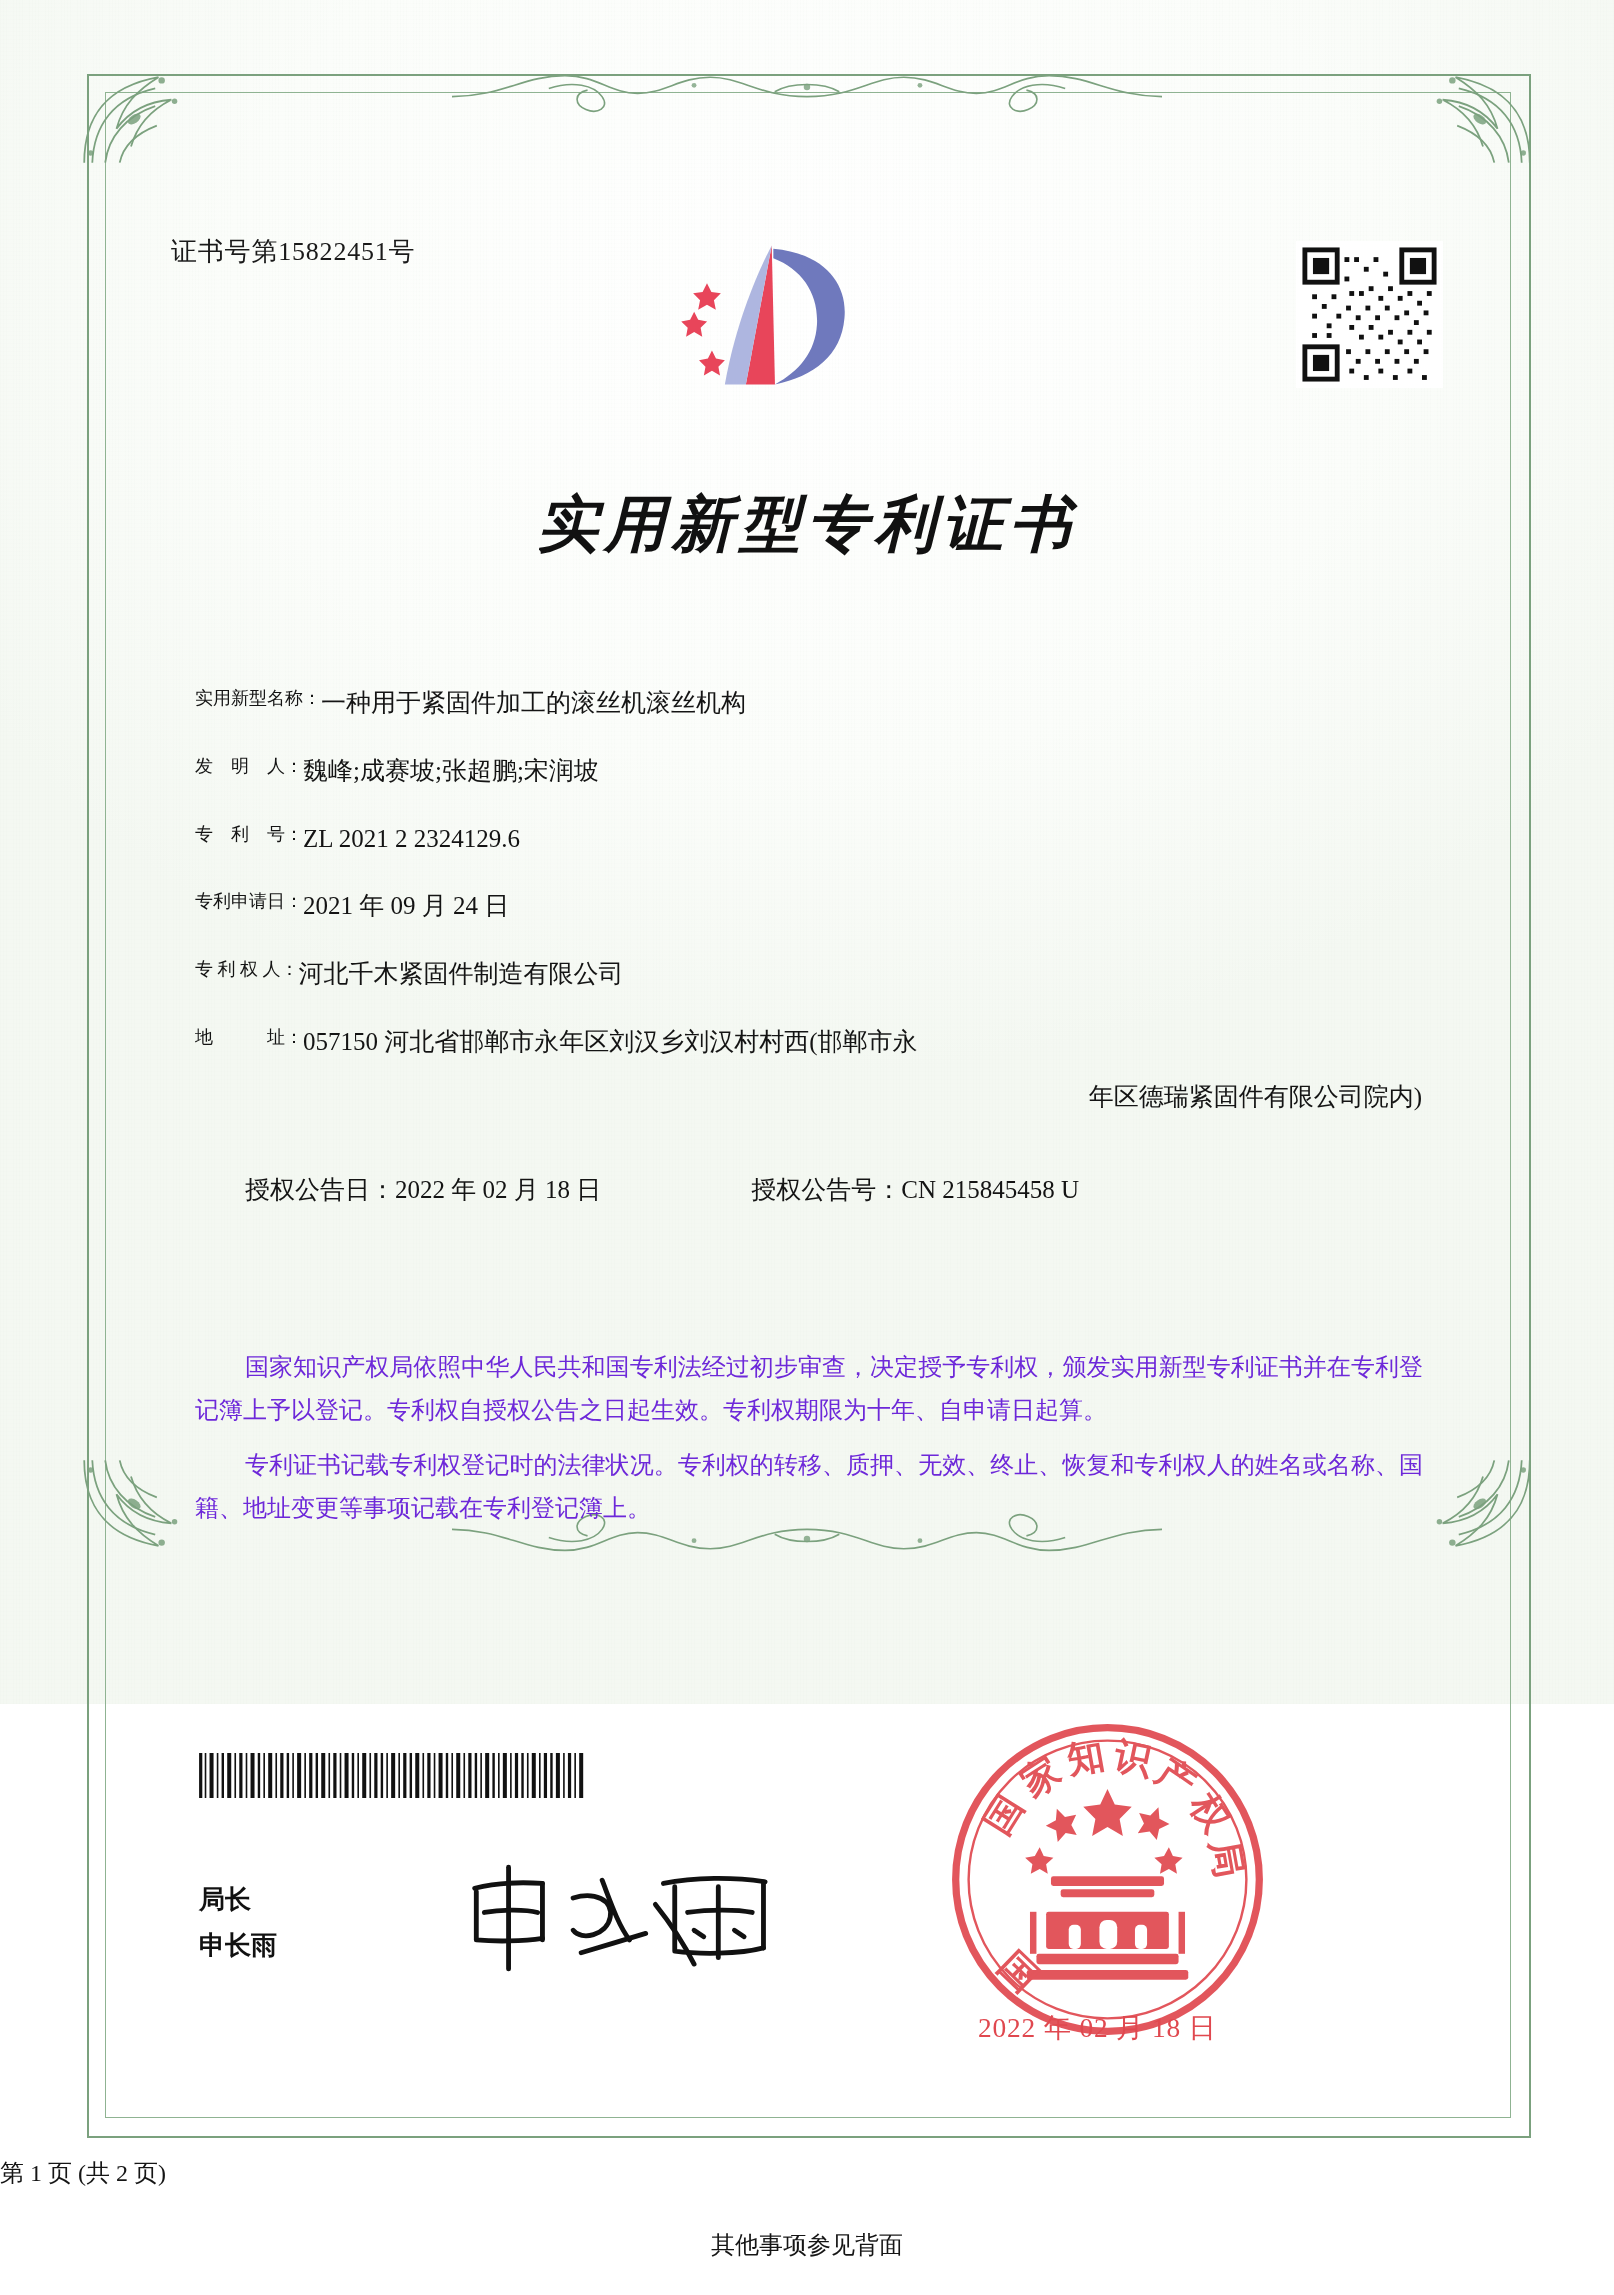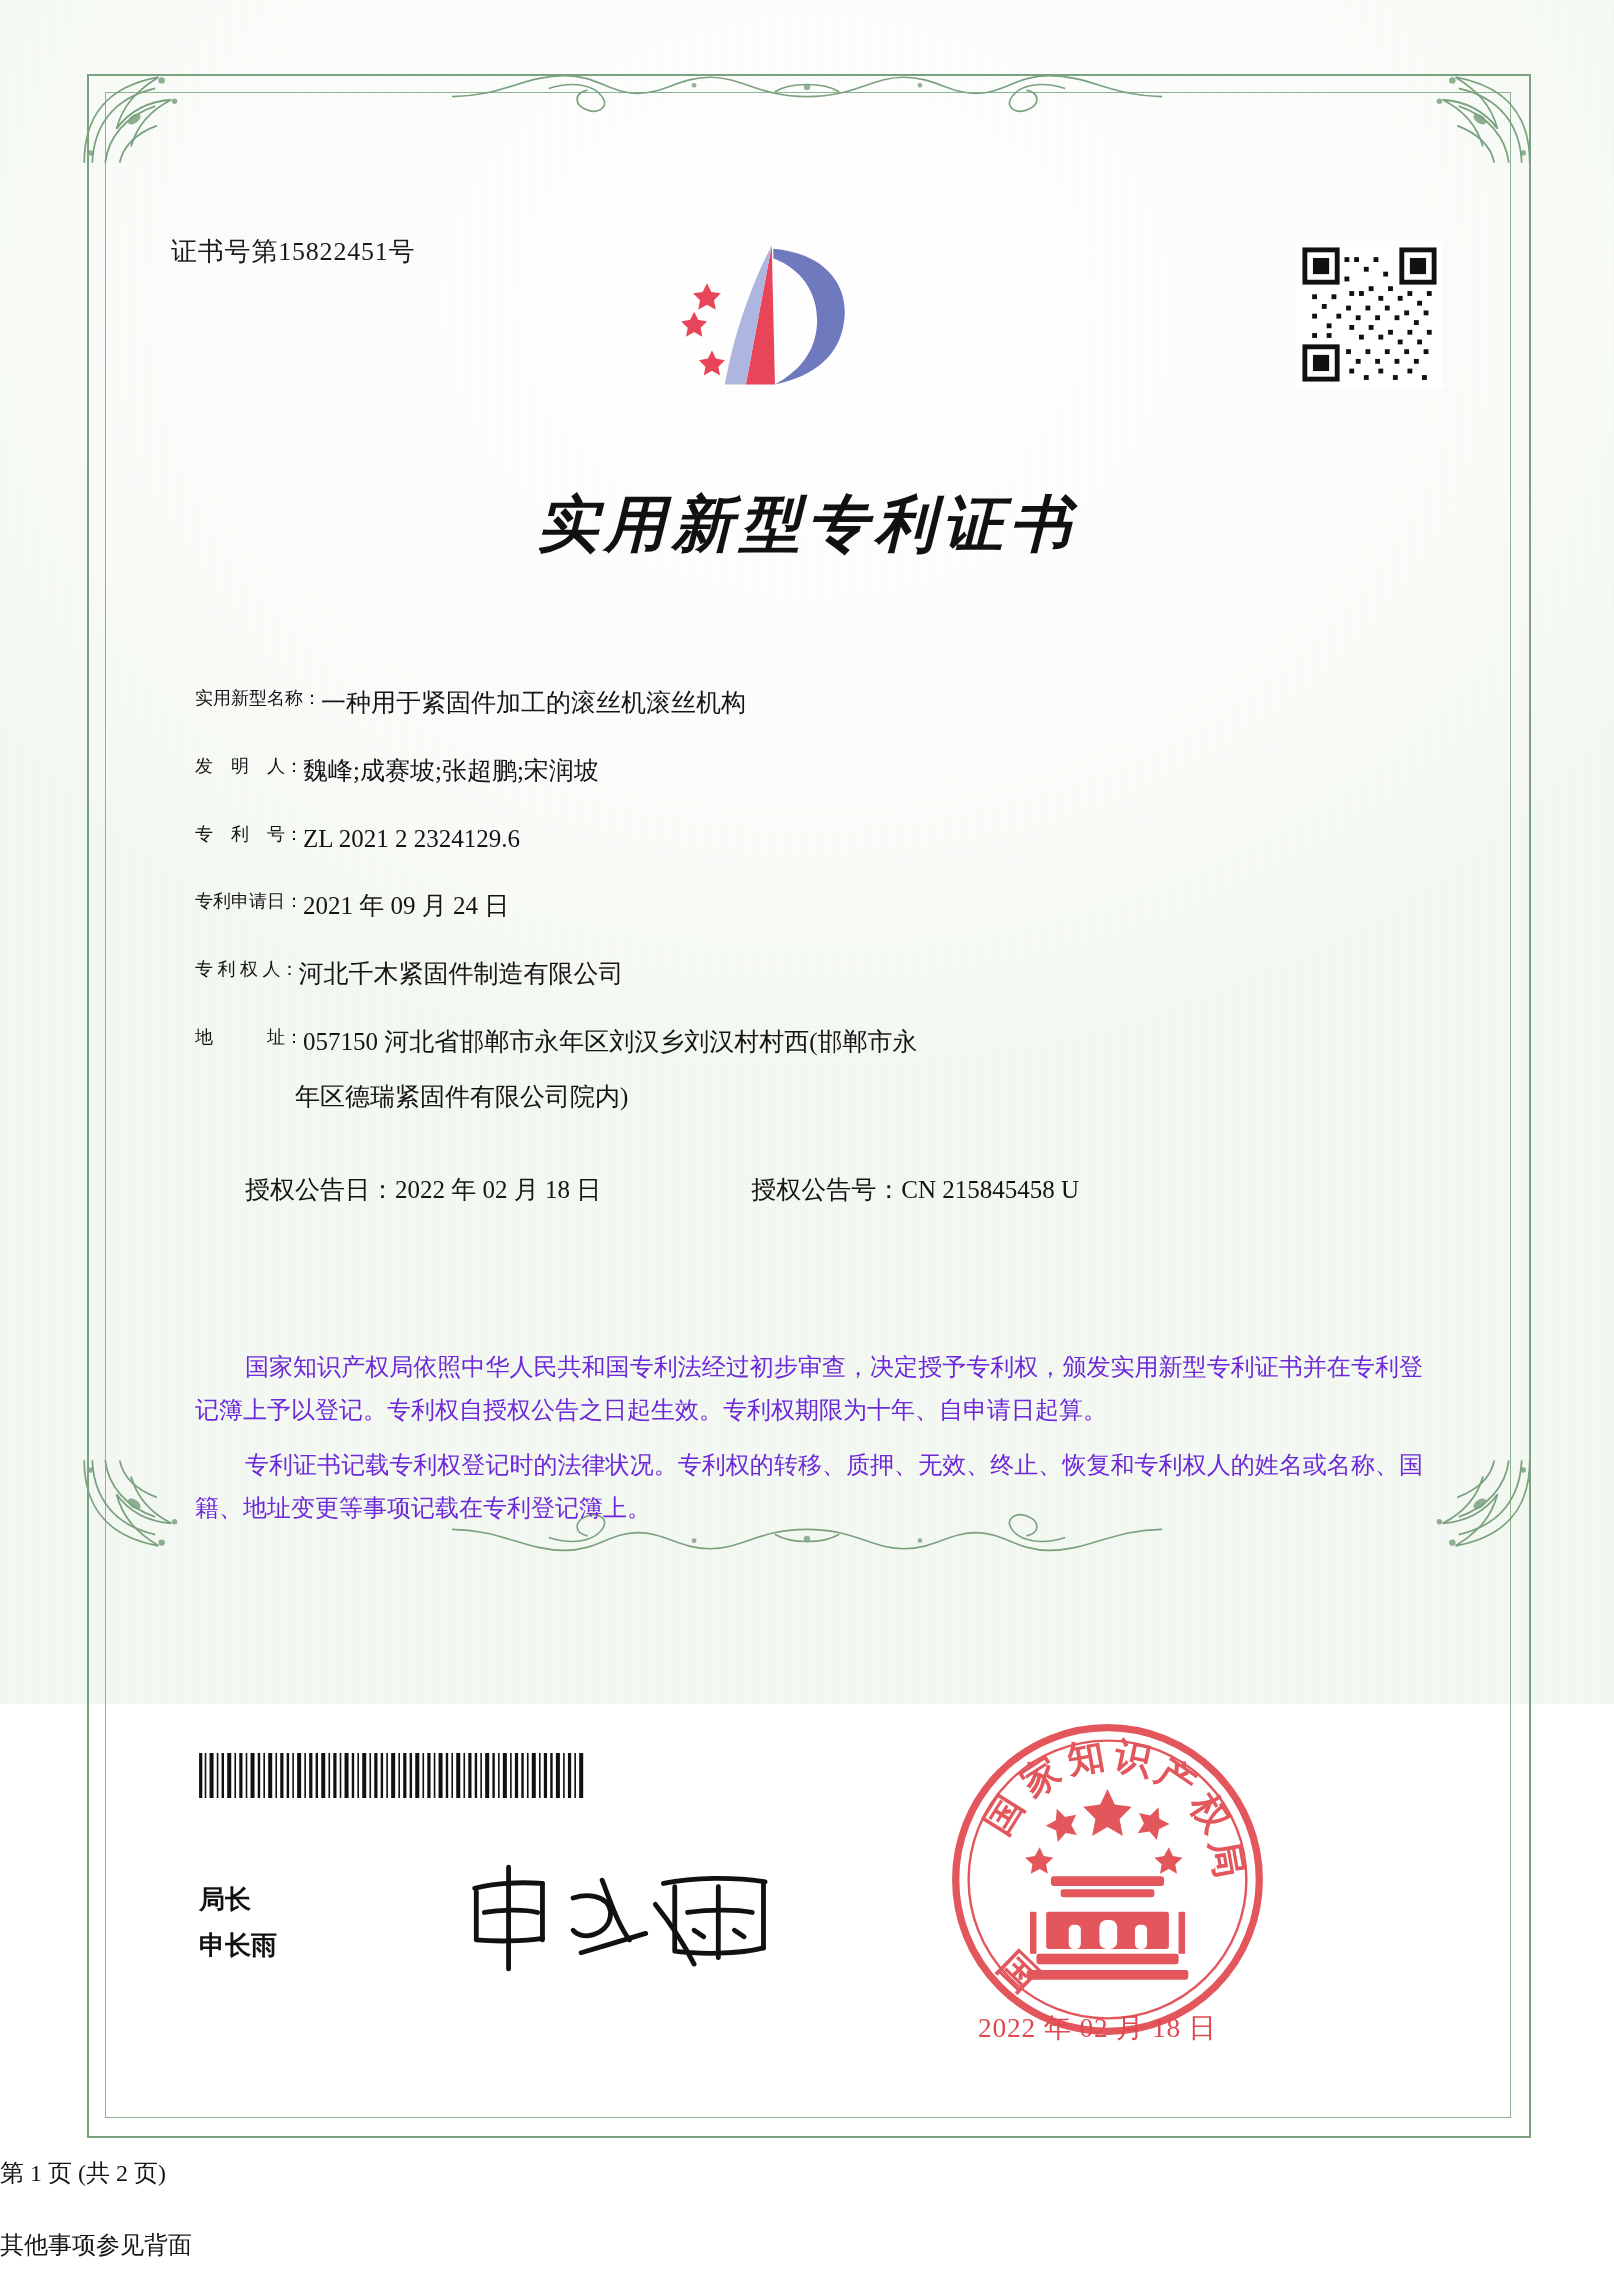--- a/index.html
+++ b/index.html
@@ -125,23 +125,24 @@
     white-space: pre;
     font-size: 18px;
   }
   .fvalue {
     flex: 1 1 auto;
     font-size: 25px;
   }
   .addr-row { margin-bottom: 21px; }
   .addr-value { width: 823px; }
   .addr-second {
-    margin-left: 100px;
+    margin-left: 80px;
     margin-bottom: 32px;
     font-size: 25px;
+    text-align: right;
   }
   .grant-row {
     display: flex;
     align-items: center;
     margin-bottom: 36px;
   }
   .grant-left { white-space: pre; }
   .grant-right { margin-left: 100px; white-space: pre; }
 
   
@@ -212,20 +213,21 @@
     left: 0; right: 0;
     top: 2157px;
     text-align: left;
     font-size: 24px;
     color: #151515;
   }
   .back-note {
     position: absolute;
     left: 0; right: 0;
     top: 2229px;
+    text-align: center;
     font-size: 24px;
     color: #151515;
   }
 </style>
 </head>
 <body>
 
 <div class="page">
   <div class="paper-wash"></div>
   <div class="paper-noise"></div>

